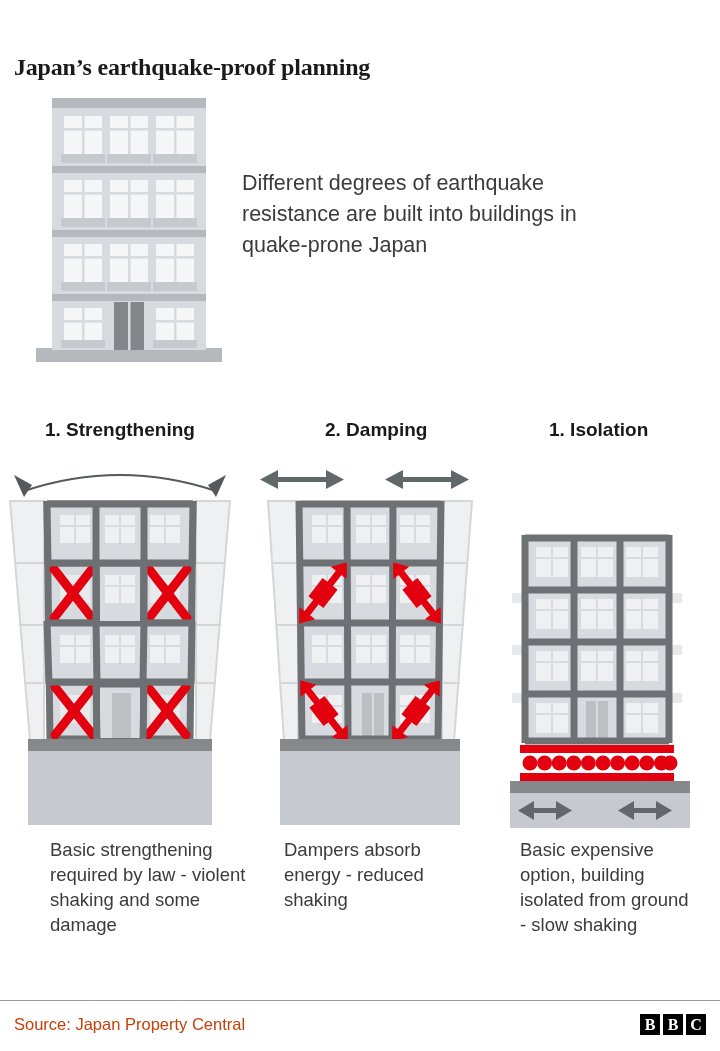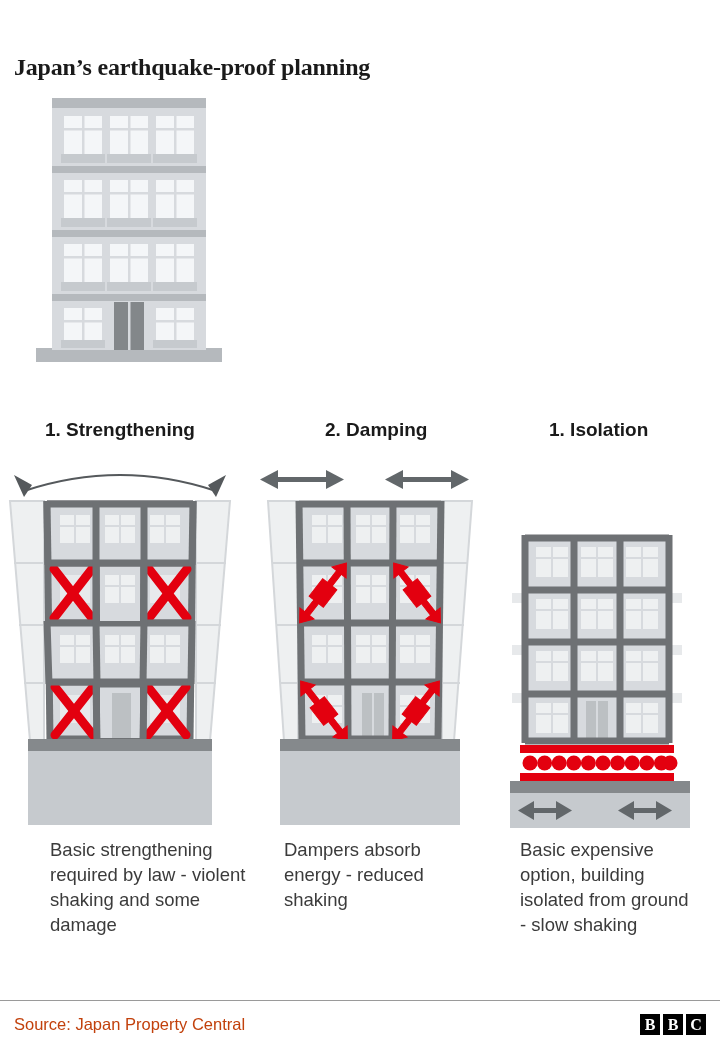--- a/index.html
+++ b/index.html
@@ -225,20 +225,21 @@
         <rect x="122" y="218" width="38" height="34" fill="#f4f6f8"></rect>
         <rect x="140" y="218" width="2.5" height="34" fill="#d7dade"></rect>
         <rect x="122" y="230" width="38" height="2.5" fill="#d7dade"></rect>
         <rect x="119" y="250" width="44" height="8" fill="#c6cace"></rect>
 
         <rect x="80" y="212" width="30" height="48" fill="#83878a"></rect>
         <rect x="94" y="212" width="2.5" height="48" fill="#d7dade"></rect>
       </g>
     </svg>
 
+    <div class="intro-text">Different degrees of earthquake resistance are built into buildings in quake-prone Japan</div>
   </div>
 
   <div class="cols">
 
     <div class="col col-1">
       <div class="col-heading">1. Strengthening</div>
 
       <svg class="col-figure" viewBox="0 0 240 375" width="240" height="375">
 
         <g>

